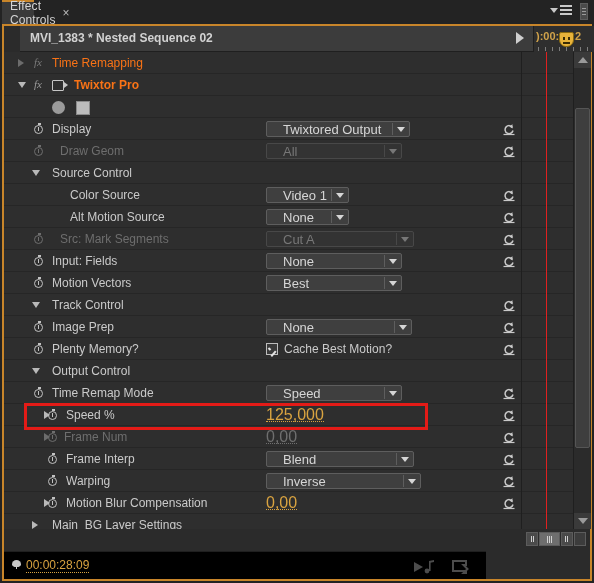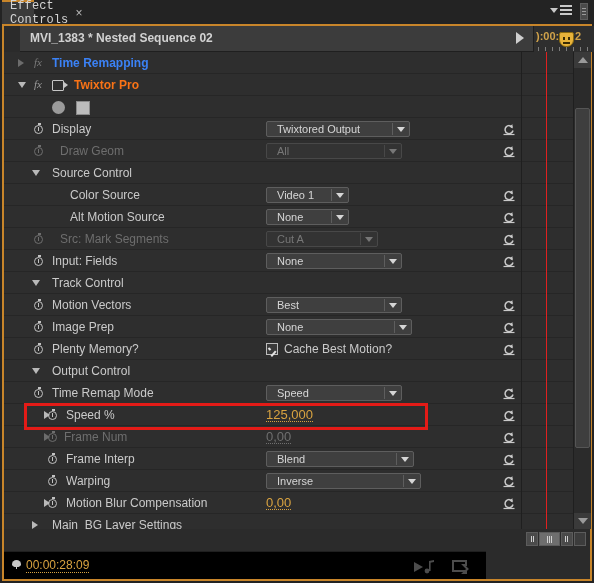--- a/index.html
+++ b/index.html
@@ -8,21 +8,21 @@
   .app{position:relative;width:594px;height:583px;background:#232323;}
 
   
   .tabbar{position:absolute;left:0;top:0;width:594px;height:24px;background:#232323;}
   .tab{position:absolute;left:2px;top:0;height:24px;background:#3a3a3a;
        border-top:2px solid #c8852a;box-sizing:border-box;display:flex;align-items:center;
        padding:0 6px 0 4px;}
   .tab-grip{width:7px;height:12px;margin-right:4px;display:flex;flex-direction:column;
             justify-content:space-between;}
   .tab-grip i{display:block;height:1px;background:#8a8a8a;}
-  .tab-label{color:#d4d4d4;font-size:12px;letter-spacing:.1px;font-family:Liberation Mono, monospace;}
+  .tab-label{color:#d4d4d4;font-size:12px;letter-spacing:.1px;}
   .tab-close{color:#b9b9b9;font-size:12px;margin-left:7px;line-height:1;}
 
   .panelmenu{position:absolute;right:22px;top:5px;display:flex;align-items:center;gap:2px;}
   .pm-tri{width:0;height:0;border-left:4px solid transparent;border-right:4px solid transparent;
           border-top:5px solid #c9c9c9;}
   .pm-lines{display:flex;flex-direction:column;gap:2px;}
   .pm-lines i{display:block;width:12px;height:2px;background:#c9c9c9;}
   .rgrip{position:absolute;right:6px;top:3px;width:8px;height:17px;background:#4a4a4a;
          border:1px solid #5c5c5c;display:flex;flex-direction:column;justify-content:center;
          align-items:center;gap:2px;box-sizing:border-box;}
@@ -52,21 +52,21 @@
   .playhead-top .mouth{position:absolute;left:3px;top:9px;width:7px;height:2px;background:#3a2c05;}
 
   
   .params{position:absolute;left:0;top:26px;width:517px;height:477px;overflow:hidden;
           background:#2e2e2e;}
   .row{position:relative;height:22px;border-bottom:1px solid #262626;box-sizing:border-box;}
   .row .lbl{position:absolute;top:4px;color:#cacaca;font-size:12px;white-space:nowrap;}
   .row .lbl.dim{color:#6e6e6e;margin-left:8px;}
   .row .lbl.grp{color:#cacaca;}
   .row .lbl.fx{color:#f97316;font-weight:bold;}
-  .row .lbl.fxdim{color:#3b82f6;font-weight:bold;text-align:center;}
+  .row .lbl.fxdim{color:#f97316;font-weight:normal;text-align:center;}
 
   .tri{position:absolute;width:0;height:0;}
   .tri.right{border-top:4px solid transparent;border-bottom:4px solid transparent;
              border-left:6px solid #b9b9b9;top:7px;}
   .tri.down{border-left:4px solid transparent;border-right:4px solid transparent;
             border-top:6px solid #b9b9b9;top:8px;}
   .tri.dim{opacity:.45;}
 
   .fxmark{position:absolute;top:4px;color:#9a9a9a;font-size:11px;font-style:italic;
           font-family:"Liberation Serif",serif;}
@@ -88,30 +88,30 @@
   .stopwatch.dim .hand{background:#6e6e6e;}
 
   .disc{position:absolute;left:48px;top:5px;width:13px;height:13px;border-radius:50%;
         background:#9b9b9b;}
   .sq{position:absolute;left:72px;top:5px;width:14px;height:14px;background:#bcbcbc;
       border:1px solid #8a8a8a;box-sizing:border-box;}
 
   
   .dd{position:absolute;top:3px;height:16px;background:#3f3f3f;border:1px solid #5e5e5e;
       box-sizing:border-box;border-radius:2px;display:flex;align-items:center;}
-  .dd .v{flex:1;color:#d6d6d6;font-size:11px;padding-left:10px;white-space:nowrap;}
+  .dd .v{flex:1;color:#d6d6d6;font-size:13px;padding-left:16px;white-space:nowrap;}
   .dd .sep{width:1px;height:12px;background:#5e5e5e;}
   .dd .ar{width:16px;display:flex;align-items:center;justify-content:center;}
   .dd .ar i{display:block;width:0;height:0;border-left:4px solid transparent;
             border-right:4px solid transparent;border-top:5px solid #d6d6d6;}
   .dd.dim{background:#333;border-color:#484848;}
   .dd.dim .v{color:#777;} .dd.dim .sep{background:#484848;}
   .dd.dim .ar i{border-top-color:#777;}
 
-  .num{position:absolute;top:4px;color:#d9a340;font-size:13px;
+  .num{position:absolute;top:4px;color:#d9a340;font-size:16px;
        border-bottom:1px dotted #d9a340;line-height:13px;}
   .num.dim{color:#6f6f6f;border-bottom-color:#6f6f6f;}
 
   .chk{position:absolute;top:4px;display:flex;align-items:center;gap:6px;}
   .chk .box{width:12px;height:12px;border:1px solid #bdbdbd;box-sizing:border-box;
             position:relative;background:#3a3a3a;}
   .chk .box:after{content:"";position:absolute;left:2px;top:5px;width:4px;height:7px;
             border-right:2px solid #e2e2e2;border-bottom:0;transform:rotate(40deg);}
   .chk .box:before{content:"";position:absolute;left:1px;top:4px;width:3px;height:2px;
             background:#e2e2e2;transform:rotate(45deg);}
@@ -301,21 +301,21 @@
         </div>
         <div class="row">
           <span style="position:absolute;left:30px;top:0">
             <span class="stopwatch dim">
               <span class="stem"></span>
               <span class="face"></span>
               <span class="hand"></span>
             </span>
           </span>
           <span class="lbl dim" style="left:48px">Src: Mark Segments</span>
-          <span class="dd dim" style="left:262px;width:112px">
+          <span class="dd dim" style="left:262px;width:148px">
             <span class="v">Cut A</span>
             <span class="sep"></span>
             <span class="ar">
               <i></i>
             </span>
           </span>
         </div>
         <div class="row">
           <span style="position:absolute;left:30px;top:0">
             <span class="stopwatch">
@@ -327,39 +327,39 @@
           <span class="lbl" style="left:48px">Input: Fields</span>
           <span class="dd" style="left:262px;width:136px">
             <span class="v">None</span>
             <span class="sep"></span>
             <span class="ar">
               <i></i>
             </span>
           </span>
         </div>
         <div class="row">
-          <span class="tri down" style="left:28px"></span>
-          <span class="lbl grp" style="left:48px">Track Control</span>
-        </div>
-        <div class="row">
           <span style="position:absolute;left:30px;top:0">
             <span class="stopwatch">
               <span class="stem"></span>
               <span class="face"></span>
               <span class="hand"></span>
             </span>
           </span>
           <span class="lbl" style="left:48px">Motion Vectors</span>
           <span class="dd" style="left:262px;width:136px">
             <span class="v">Best</span>
             <span class="sep"></span>
             <span class="ar">
               <i></i>
             </span>
           </span>
+        </div>
+        <div class="row">
+          <span class="tri down" style="left:28px"></span>
+          <span class="lbl grp" style="left:48px">Track Control</span>
         </div>
         <div class="row">
           <span style="position:absolute;left:30px;top:0">
             <span class="stopwatch">
               <span class="stem"></span>
               <span class="face"></span>
               <span class="hand"></span>
             </span>
           </span>
           <span class="lbl" style="left:48px">Image Prep</span>

